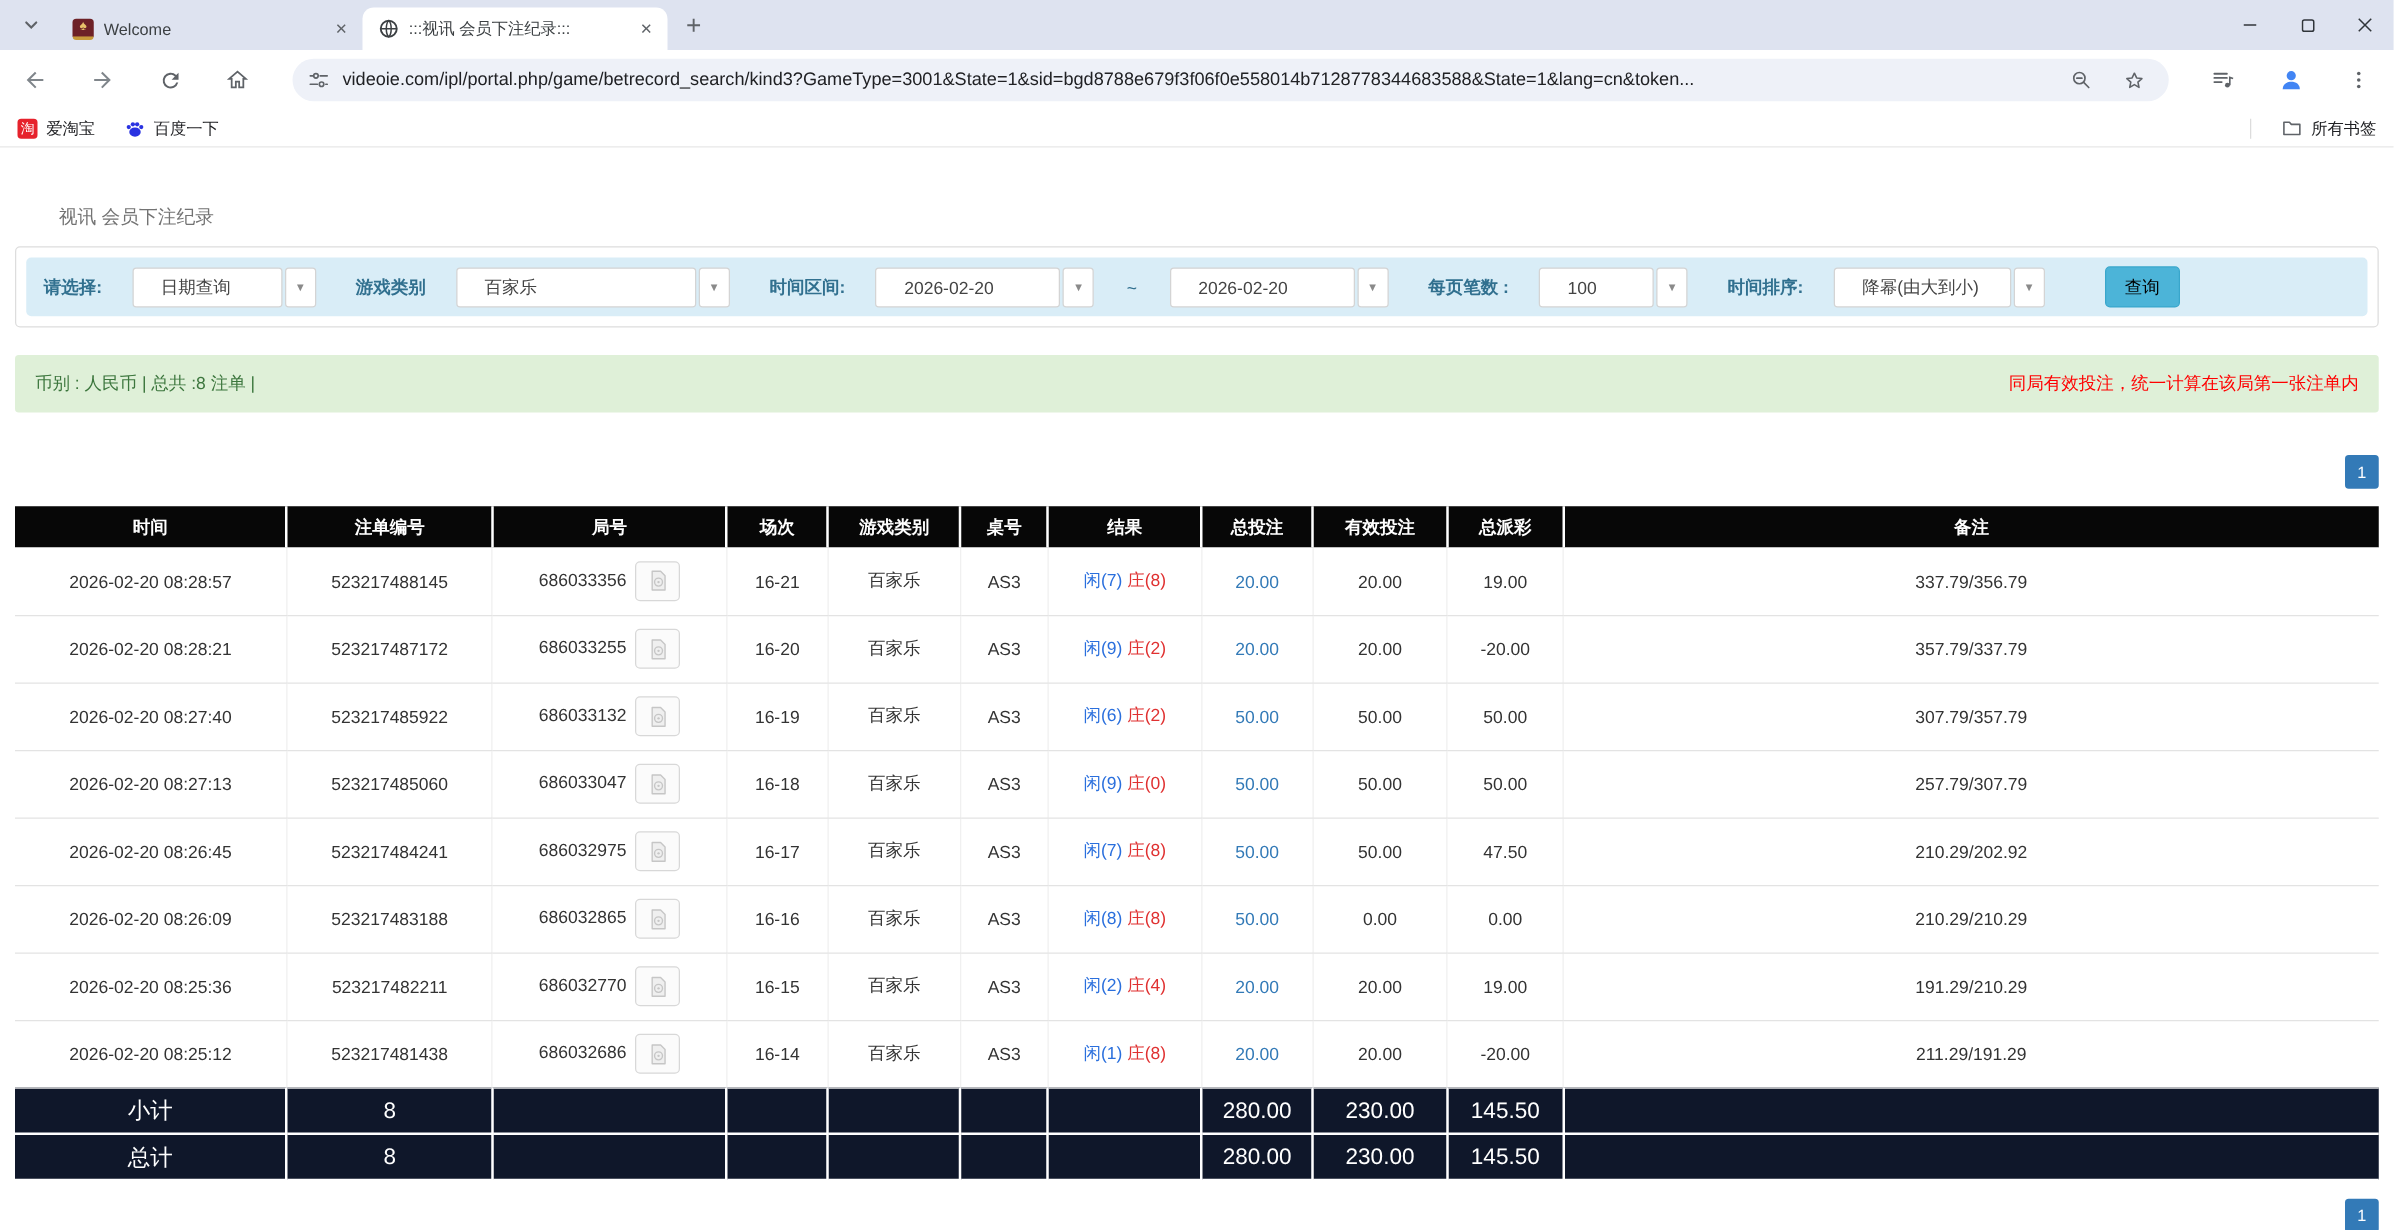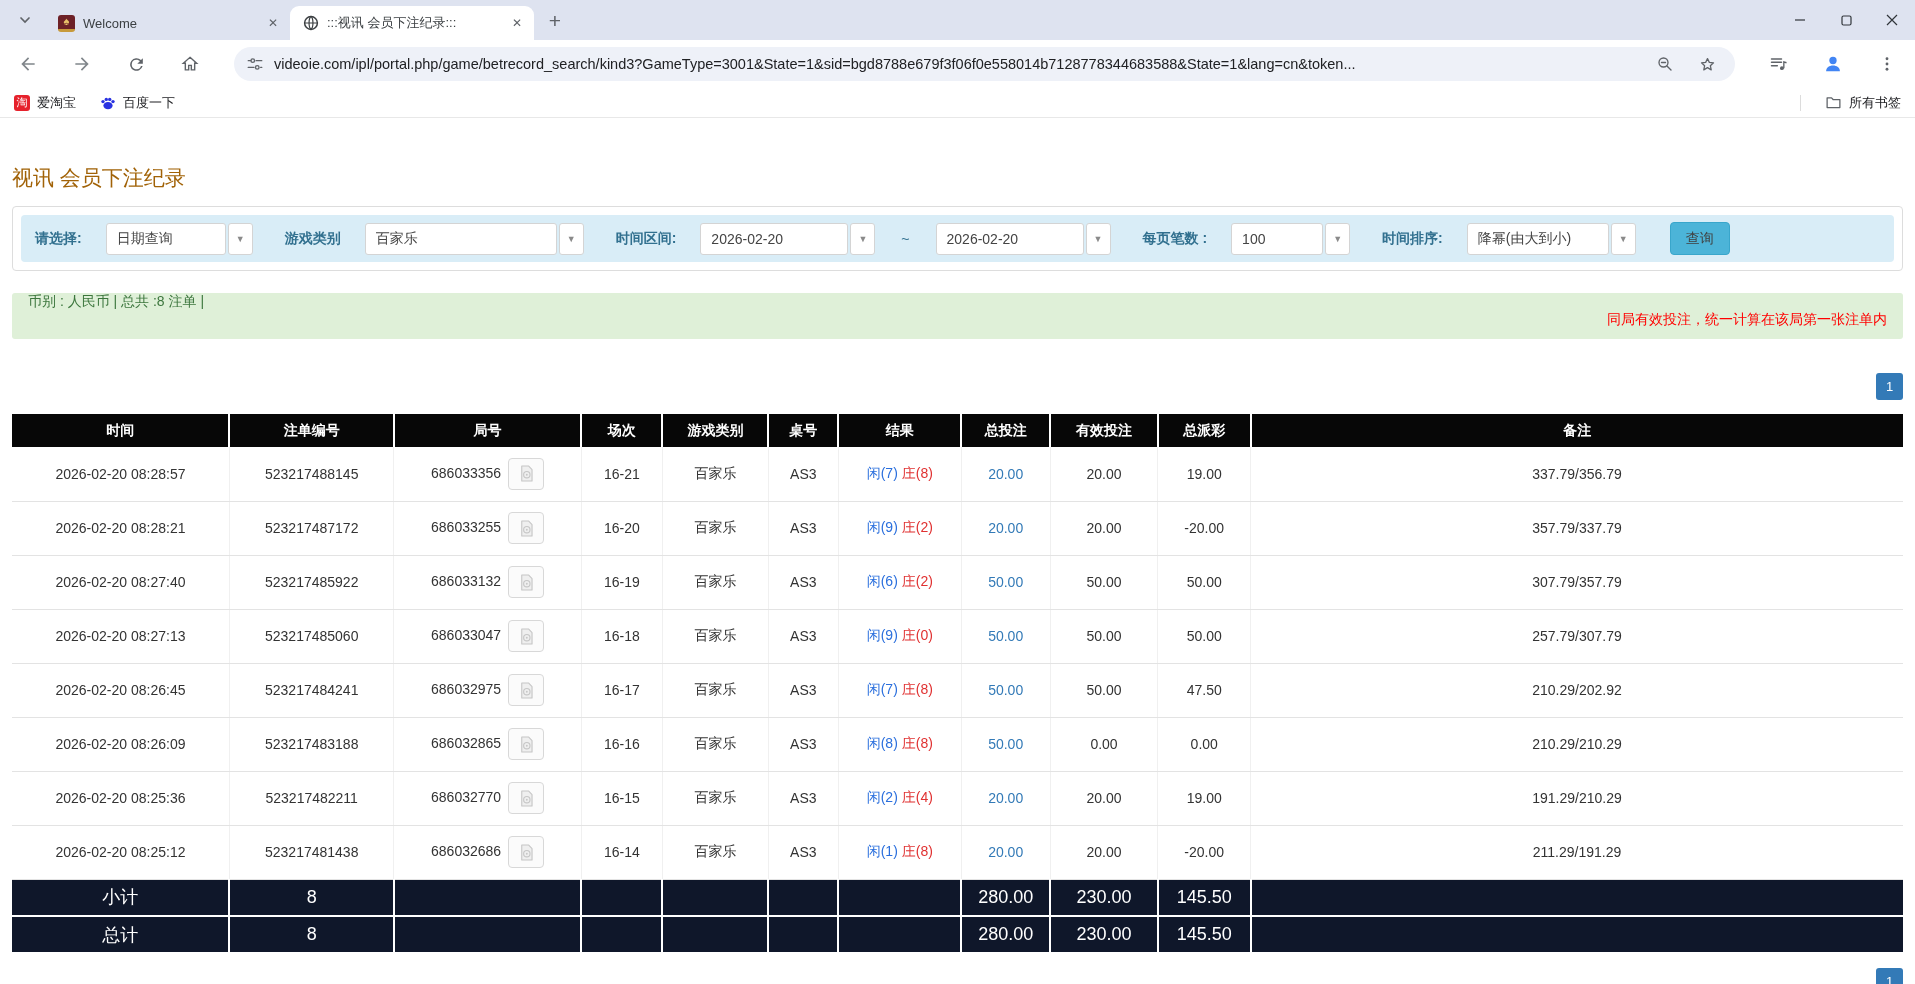--- a/index.html
+++ b/index.html
@@ -35,41 +35,41 @@
   .bookmarksbar { height: 30px; background: #fff; border-bottom: 1px solid #e8e8e8; display: flex;
     align-items: center; padding: 0 14px; gap: 24px; font-size: 13px; color: #202124; }
   .bm-item { display: flex; align-items: center; gap: 7px; }
   .bm-fav-taobao { width: 16px; height: 16px; background: #e6222c; border-radius: 3px; color: #fff;
     font-size: 11px; display: flex; align-items: center; justify-content: center; }
   .bm-spacer { flex: 1; }
   .bm-divider { width: 1px; height: 16px; background: #dcdcdc; }
 
   
   .page { padding: 46px 12px 0 12px; }
-  .page-title { font-size: 21px; font-weight: 500; color: #a16207; margin-bottom: 14px; }
+  .page-title { font-size: 15px; font-weight: 500; color: #737373; margin-bottom: 14px; margin-left: 35px; }
 
   .filter-panel { border: 1px solid #ddd; border-radius: 4px; padding: 8px; }
   .filter-bar { background: #d9edf7; border-radius: 4px; padding: 7px 10px; display: flex;
     align-items: center; gap: 24px; }
   .flabel { color: #31708f; font-weight: bold; font-size: 14px; white-space: nowrap; margin-left: 8px; }
   .flabel.first { margin-left: 4px; }
   .combo { display: flex; gap: 2px; align-items: center; }
   .combo .val { height: 32px; background: #fff; border: 1px solid #d4d4d4; border-radius: 3px;
-    display: flex; align-items: center; padding: 0 10px; font-size: 14px; color: #444; }
+    display: flex; align-items: center; padding: 0 22px; font-size: 14px; color: #444; }
   .combo .arrow { width: 25px; height: 32px; background: #fff; border: 1px solid #d4d4d4;
     border-radius: 3px; display: flex; align-items: center; justify-content: center;
     color: #8a8a8a; font-size: 9px; }
   .w-select .val { width: 120px; } .w-game .val { width: 192px; } .w-date .val { width: 148px; }
   .w-per .val { width: 92px; } .w-sort .val { width: 142px; }
   .tilde { color: #31708f; font-size: 14px; margin: 0 2px; }
-  .search-btn { height: 33px; padding: 0 15px; margin-left: 10px; background: #4cb4d8;
-    border: 1px solid #39a6cb; border-radius: 4px; color: #404040; font-size: 14px; cursor: pointer; }
+  .search-btn { height: 33px; padding: 0 15px; margin-left: 24px; background: #4cb4d8;
+    border: 1px solid #39a6cb; border-radius: 4px; color: #000000; font-size: 14px; cursor: pointer; }
 
   .summary-bar { margin-top: 22px; background: #dff0d8; border-radius: 3px; height: 46px;
-    display: flex; padding: 0 16px; font-size: 14px; flex-direction: column; }
+    display: flex; align-items: center; padding: 0 16px; font-size: 14px; }
   .summary-left { color: #3c763d; }
   .summary-right { margin-left: auto; color: #ff0000; }
 
   .pager { display: flex; justify-content: flex-end; margin: 34px 0 14px 0; }
   .pager.bottom { margin: 14px 0 0 0; }
   .page-btn { min-width: 27px; height: 27px; background: #337ab7; border-radius: 3px; color: #fff;
     font-size: 13px; display: flex; align-items: center; justify-content: center; cursor: pointer; }
 
   table.bet-table { width: 100%; border-collapse: collapse; table-layout: fixed; }
   .bet-table thead th { background: #070707; color: #fff; font-size: 14px; font-weight: bold;

